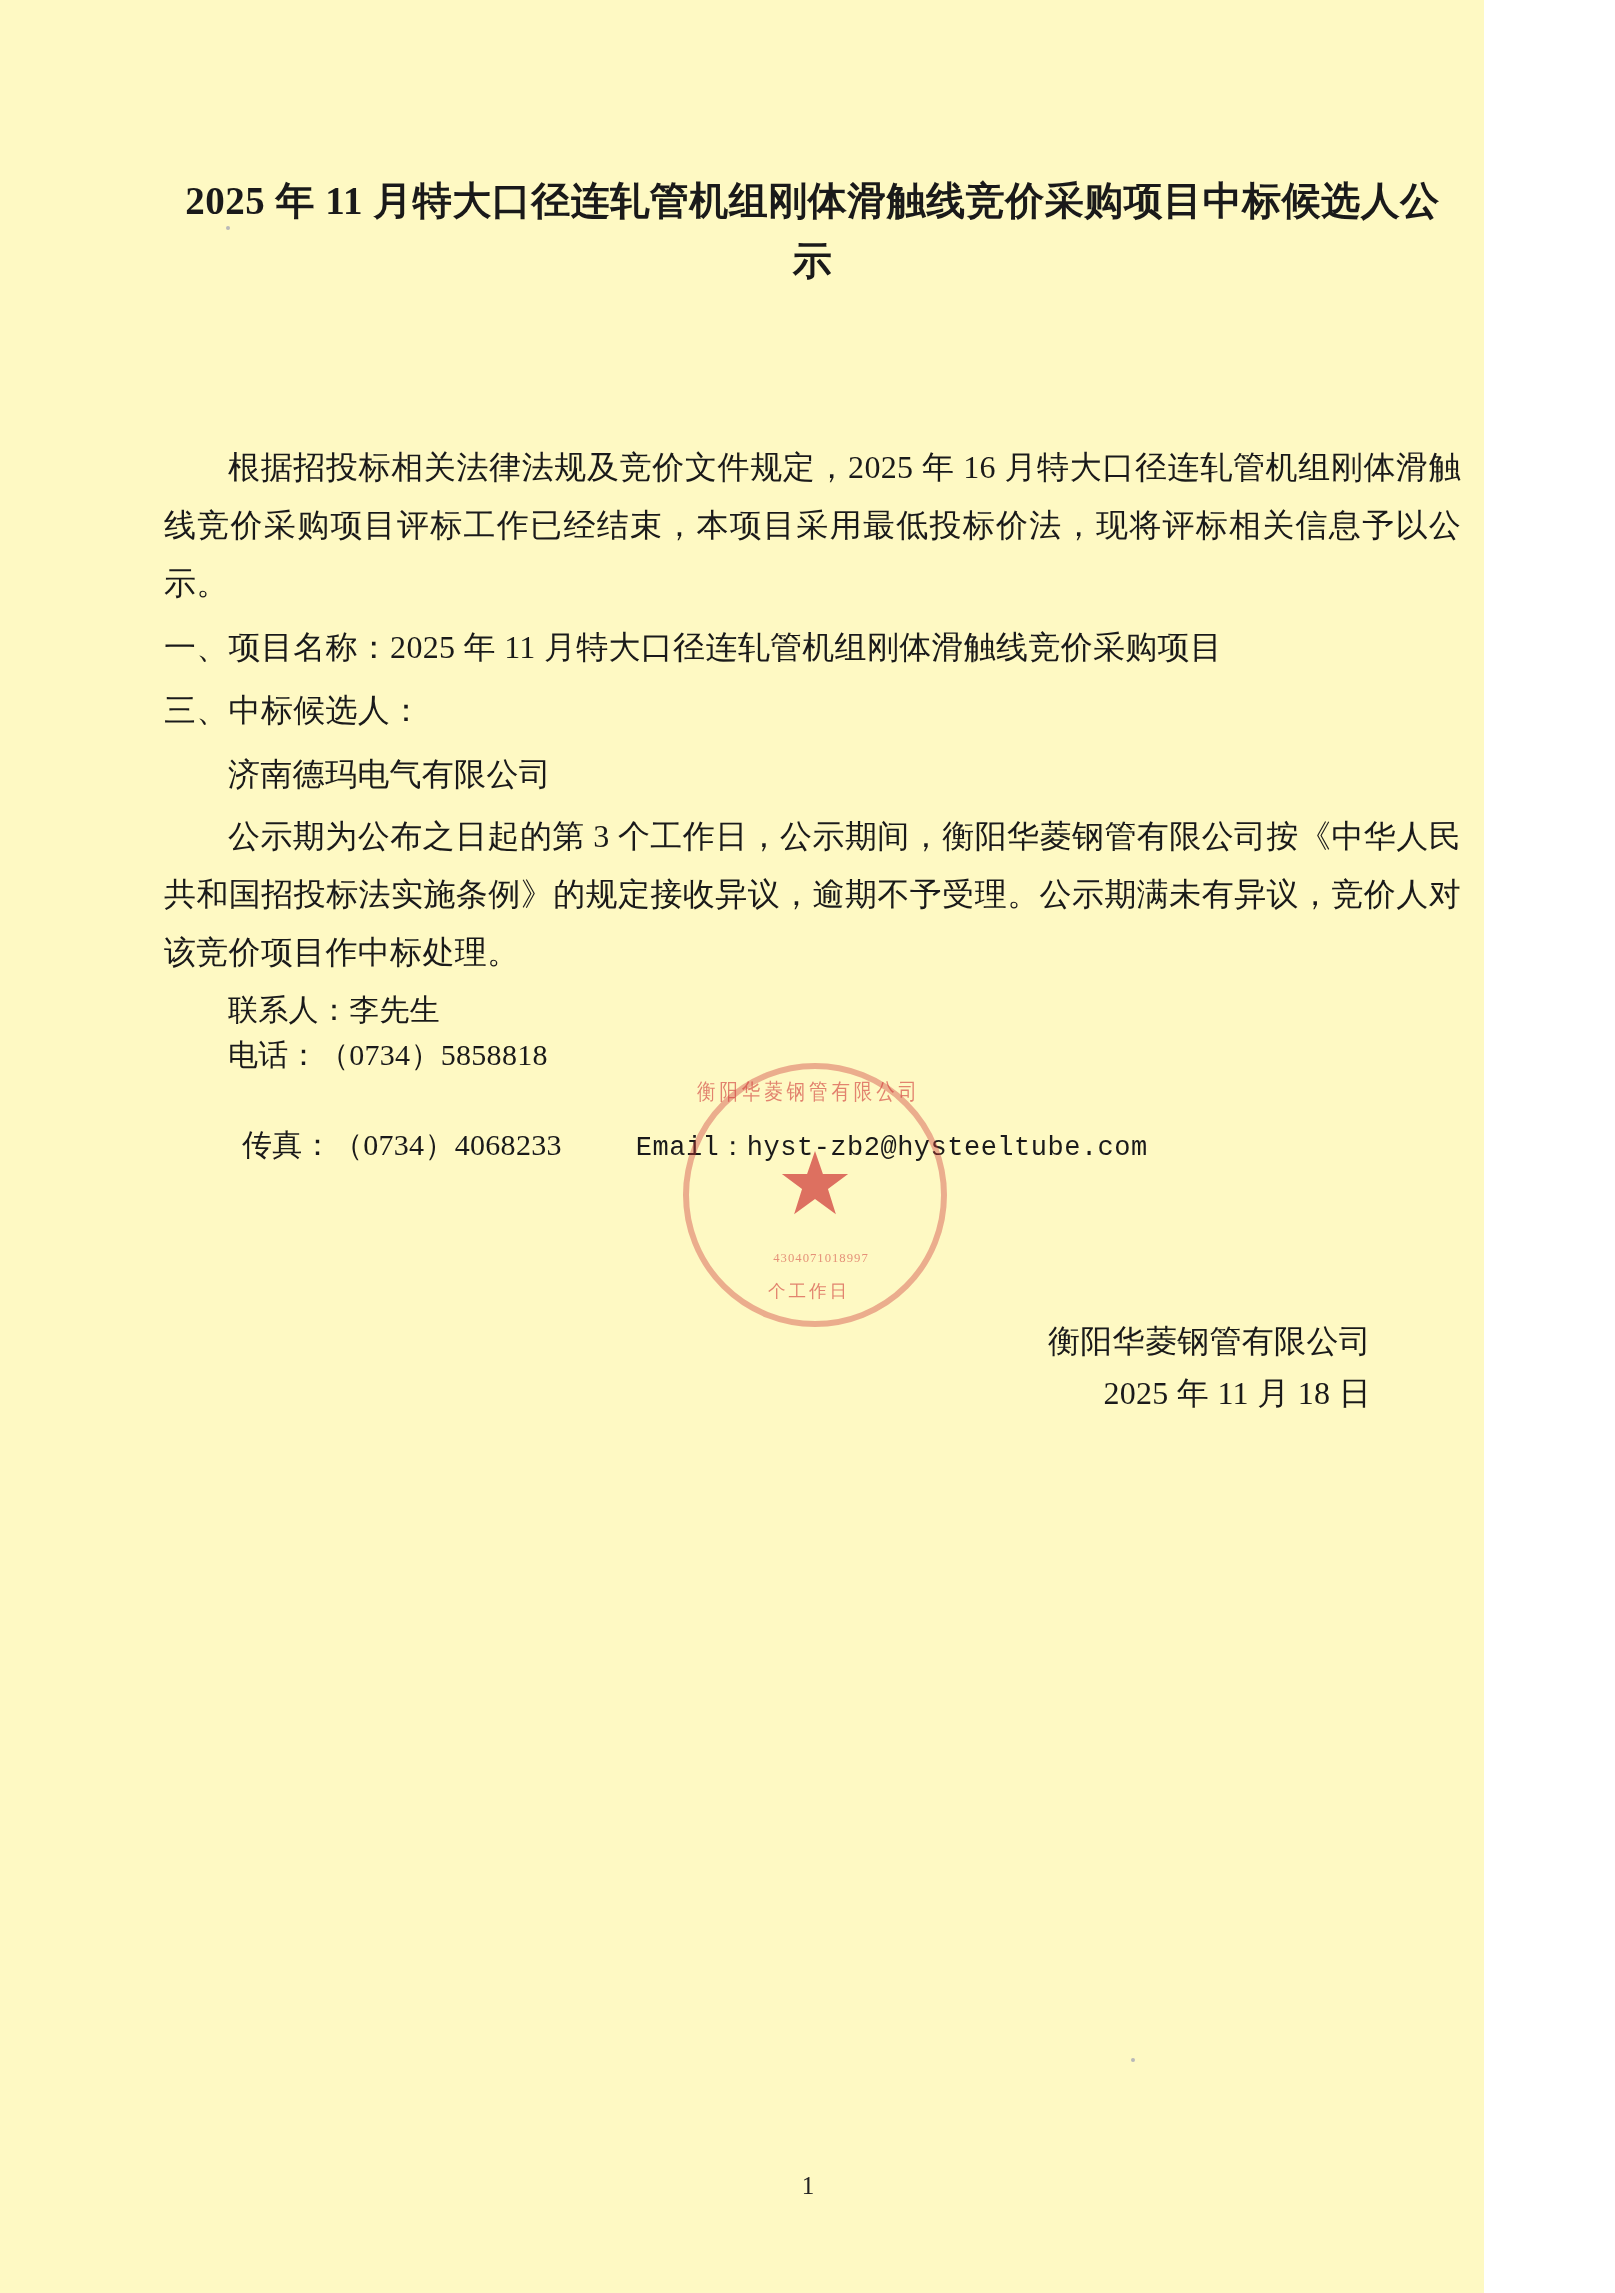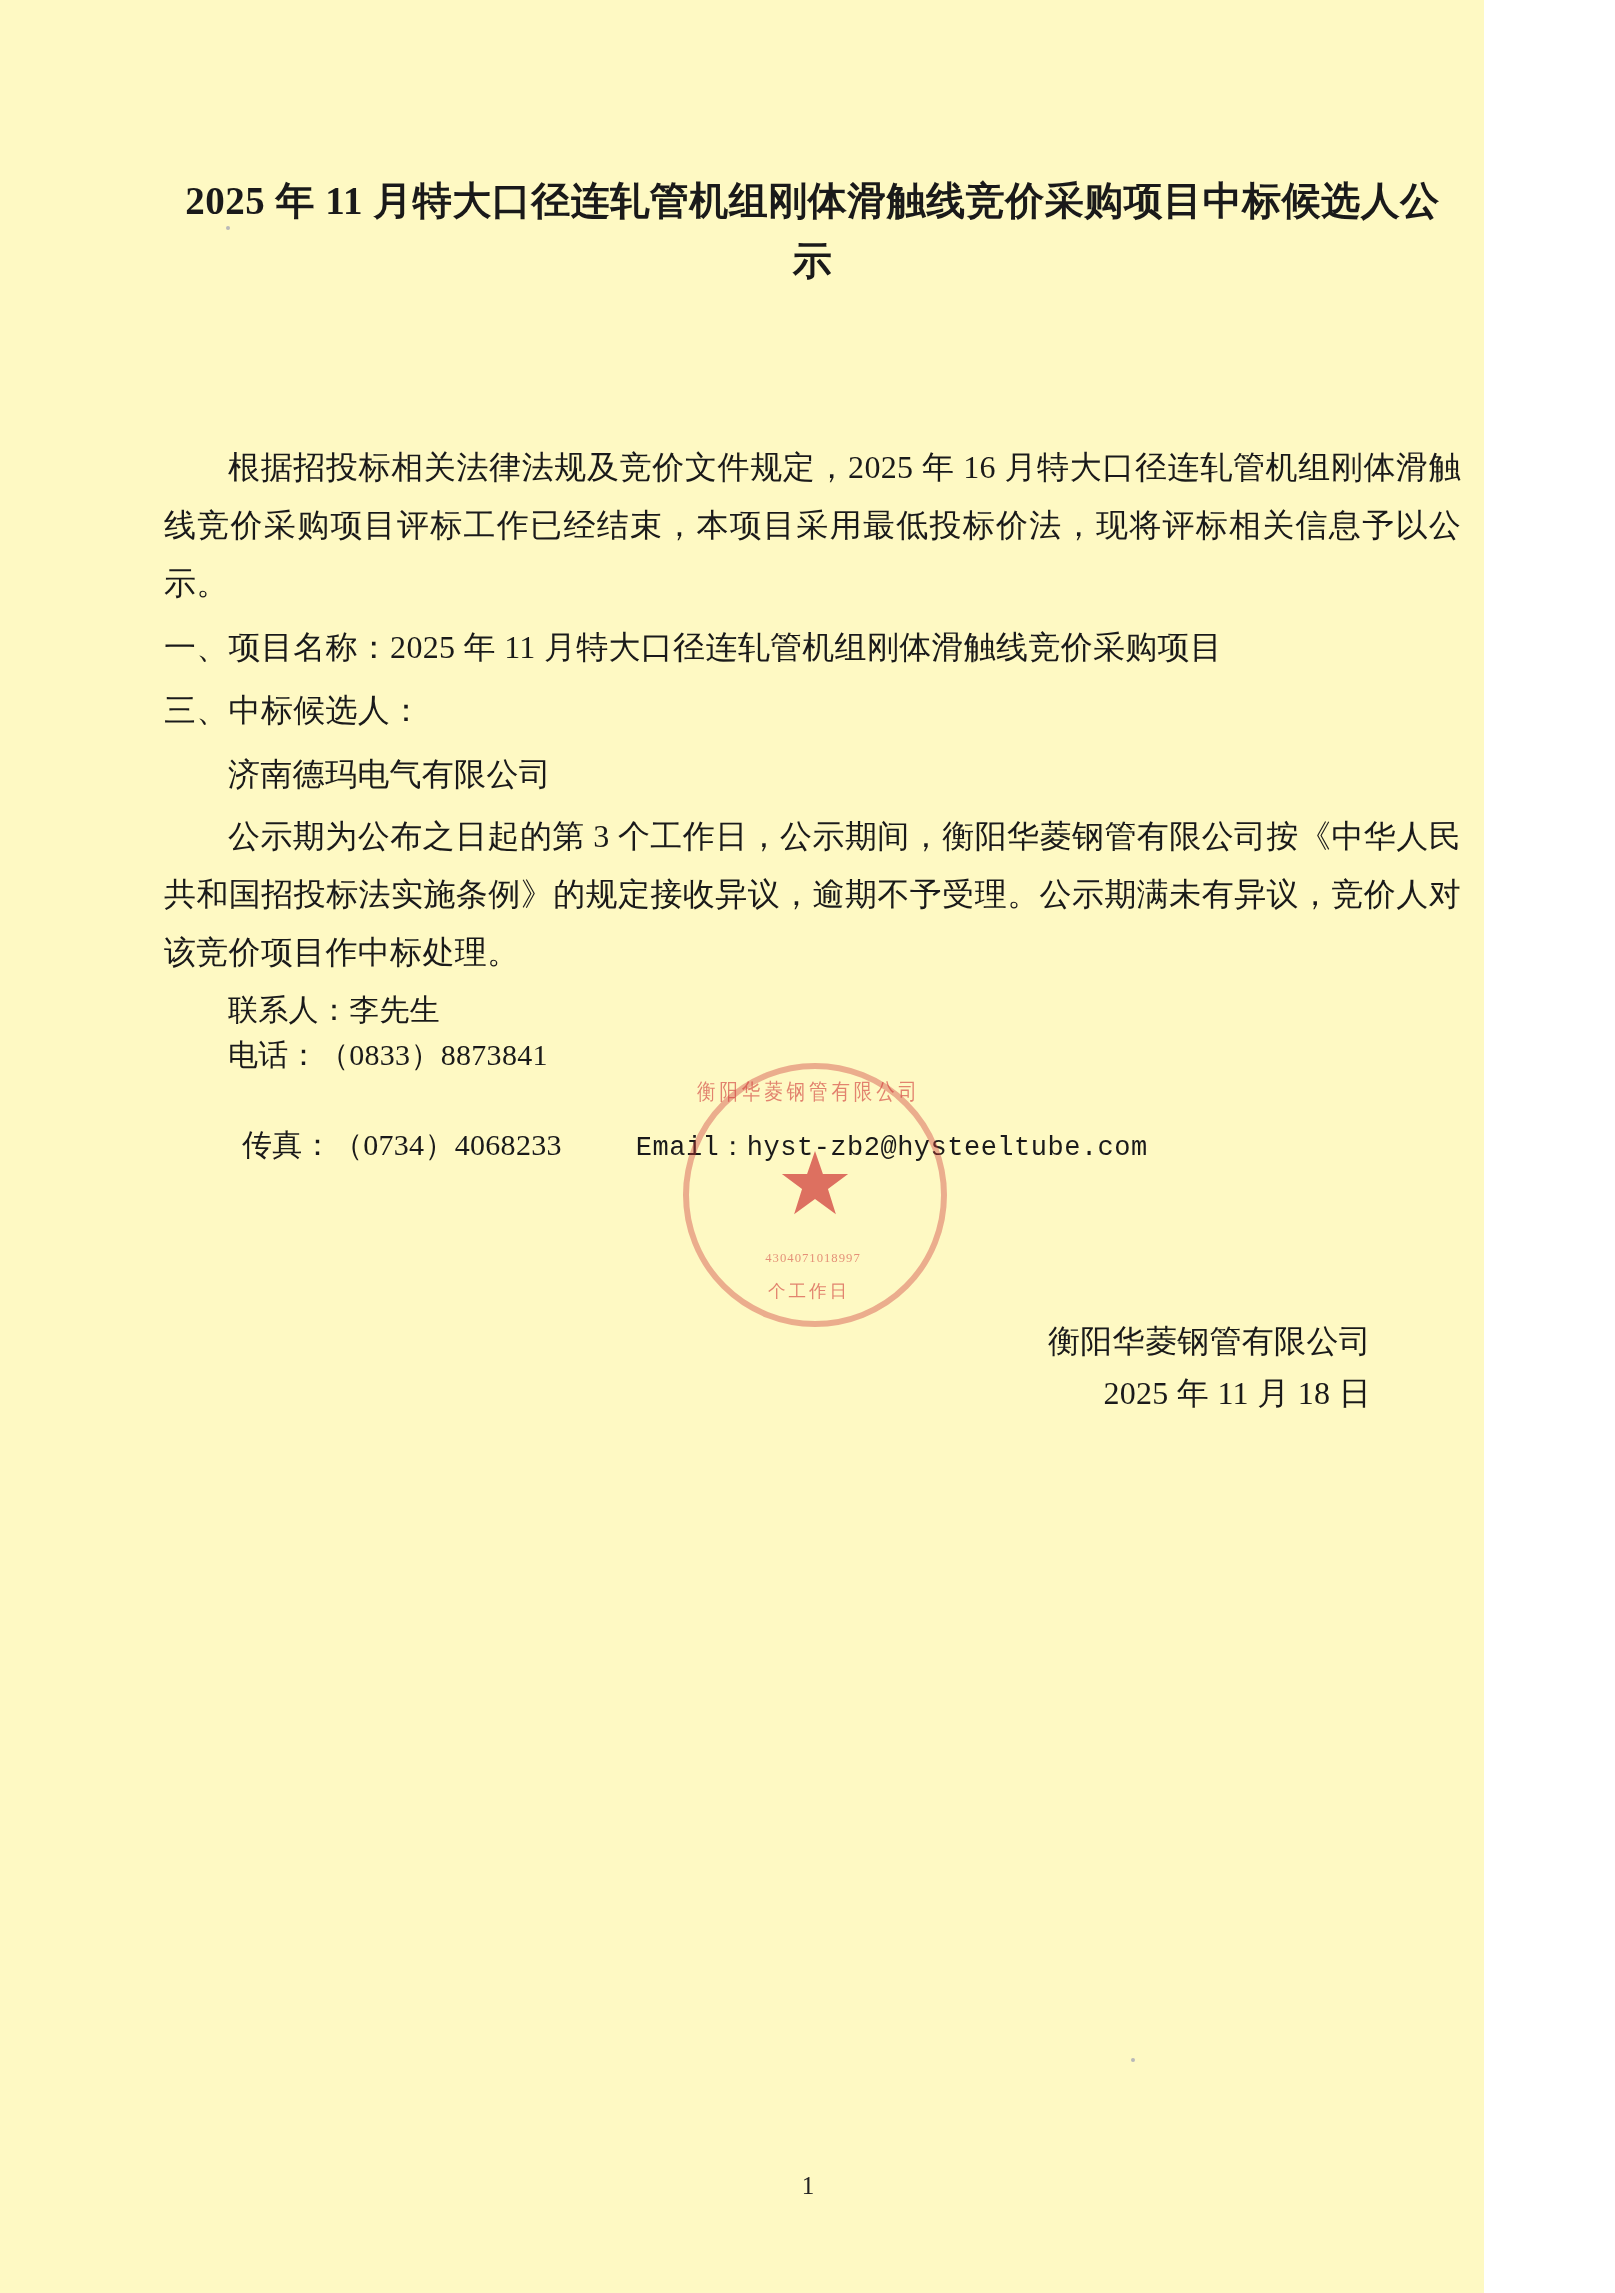--- a/index.html
+++ b/index.html
@@ -127,21 +127,21 @@
     left: 0;
     bottom: 23.4px;
     width: 252px;
     text-align: center;
     font-size: 17.6px;
     color: rgba(208, 58, 58, 0.62);
     letter-spacing: 2.9px;
   }
   .stamp-code {
     position: absolute;
-    left: 4px;
+    left: 12px;
     bottom: 60px;
     width: 252px;
     text-align: center;
     font-size: 12.7px;
     color: rgba(208, 58, 58, 0.55);
     letter-spacing: 1px;
   }
   .page-number {
     position: absolute;
     left: 0;
@@ -176,21 +176,21 @@
 
 
       <p class="list-line">三、中标候选人：</p>
 
       <p class="candidate">济南德玛电气有限公司</p>
 
       <p class="para indent">公示期为公布之日起的第 3 个工作日，公示期间，衡阳华菱钢管有限公司按《中华人民共和国招投标法实施条例》的规定接收异议，逾期不予受理。公示期满未有异议，竞价人对该竞价项目作中标处理。</p>
 
       <div class="contact-block">
         <div class="contact-line">联系人：李先生</div>
-        <div class="contact-line">电话：（0833）8873841</div>
+        <div class="contact-line">电话：（0734）5858818</div>
         <div class="contact-line">
           <span>传真：（0734）4068233</span><span style="display:inline-block;width:74px"></span><span class="email">Email：hyst-zb2@hysteeltube.com</span>
         </div>
       </div>
 
       <div class="signature">
         <div>衡阳华菱钢管有限公司</div>
         <div>2025 年 11 月 18 日</div>
       </div>
 

